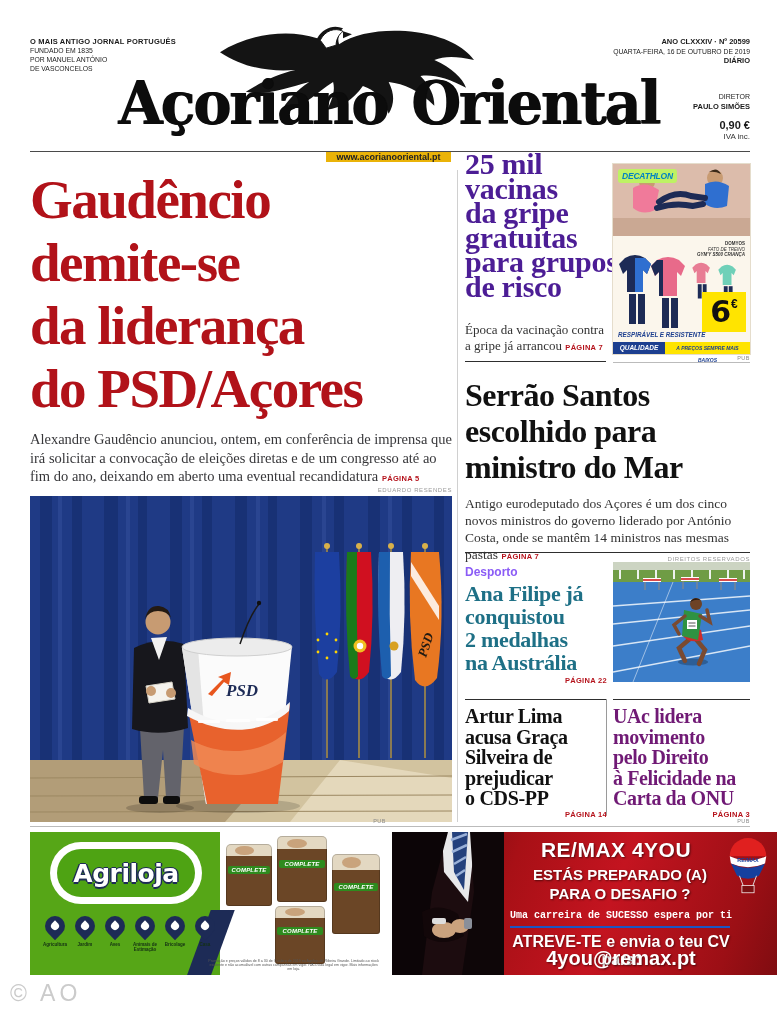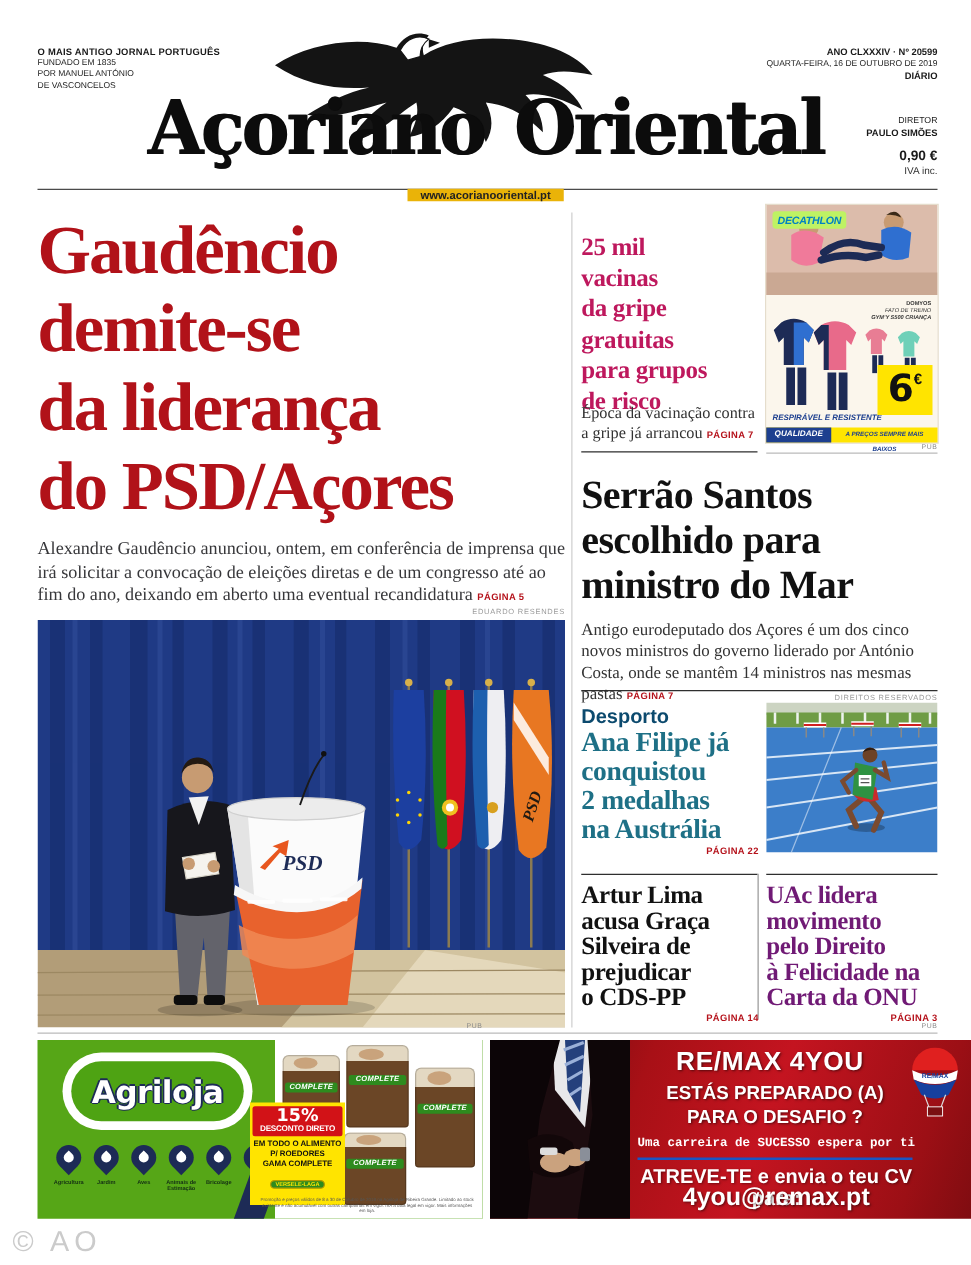--- a/index.html
+++ b/index.html
@@ -49,28 +49,28 @@
   .rule-lite{border-top:1px solid #bbb;}
   .r-vac{left:465px;width:141px;top:361px;}
   .r-dec{left:613px;width:137px;top:362px;}
   .r-min{left:465px;width:285px;top:552px;}
   .r-cds{left:465px;width:141px;top:699px;}
   .r-uac{left:613px;width:137px;top:699px;}
   .vdiv-bot{left:606px;top:699px;height:116px;border-left:1px solid #9a9a9a;}
   .r-ads{left:30px;width:720px;top:826px;}
 
   
-  .vac-hl{left:465px;top:186px;font-weight:bold;font-size:20px;line-height:24.5px;color:#be185d;
+  .vac-hl{left:465px;top:152px;font-weight:bold;font-size:30px;line-height:24.5px;color:#4c1d95;
       letter-spacing:-.3px;}
   .vac-sub{left:465px;top:322px;width:146px;font-size:13px;line-height:16px;color:#333;}
   .min-hl{left:465px;top:377px;font-weight:bold;font-size:32px;line-height:36px;color:#111;
       letter-spacing:-.5px;}
   .min-sub{left:465px;top:495px;width:286px;font-size:13.5px;line-height:17px;color:#333;}
   .rights-credit{left:465px;top:556px;width:285px;}
-  .desporto-label{left:465px;top:565px;font-size:16px;font-weight:bold;color:#0c4a6e;text-align:right;}
+  .desporto-label{left:465px;top:565px;font-size:12px;font-weight:bold;color:#8b5cf6;text-align:right;}
   .ana-hl{left:465px;top:582px;font-weight:bold;font-size:22px;line-height:23px;color:#1e7086;
       letter-spacing:-.3px;}
   .ana-pg{left:465px;top:676px;width:142px;}
   .runner-photo{left:613px;top:562px;width:137px;height:120px;}
   .cds-hl{left:465px;top:706px;font-weight:bold;font-size:20px;line-height:20.5px;color:#111;
       letter-spacing:-.3px;}
   .cds-pg{left:465px;top:810px;width:142px;}
   .uac-hl{left:613px;top:706px;font-weight:bold;font-size:20px;line-height:20.5px;color:#701a75;
       letter-spacing:-.4px;}
   .uac-pg{left:613px;top:810px;width:137px;}
@@ -526,30 +526,20 @@
       </div>
     <div class="pouch" style="left:247px;top:4px;width:50px;height:66px;">
       <span class="lbl">COMPLETE</span>
       </div>
     <div class="pouch" style="left:245px;top:74px;width:50px;height:58px;">
       <span class="lbl">COMPLETE</span>
       </div>
     <div class="pouch" style="left:302px;top:22px;width:48px;height:80px;">
       <span class="lbl">COMPLETE</span>
       </div>
-    <div class="agri-promo">
-      <div class="agri-badge">
-        <div class="pc">15%</div>
-        <div class="dl">DESCONTO DIRETO</div>
-      </div>
-      <div class="ln" style="margin-top:3px;">EM TODO O ALIMENTO</div>
-      <div class="ln">P/ ROEDORES</div>
-      <div class="ln">GAMA COMPLETE</div>
-      <span class="vl">VERSELE-LAGA</span>
-    </div>
     <div class="agri-legal">Promoção e preços válidos de 8 a 30 de Outubro de 2019 na Agriloja de Ribeira Grande. Limitado ao stock existente e não acumulável com outras campanhas em vigor. IVA à taxa legal em vigor. Mais informações em loja.</div>
   </div>
 
   <div class="abs remax-ad">
     <svg class="remax-suit" viewBox="0 0 112 143" preserveAspectRatio="none">
       <rect width="112" height="143" fill="#1c0c0f"></rect>
       <path d="M50,0 L84,0 L76,70 L52,40 Z" fill="#e8e8ea"></path>
       <path d="M60,0 L76,0 L72,58 L62,40 Z" fill="#24407c"></path>
       <g stroke="#9ab0d8" stroke-width="2.5">
         <line x1="59" y1="8" x2="75" y2="2"></line>

